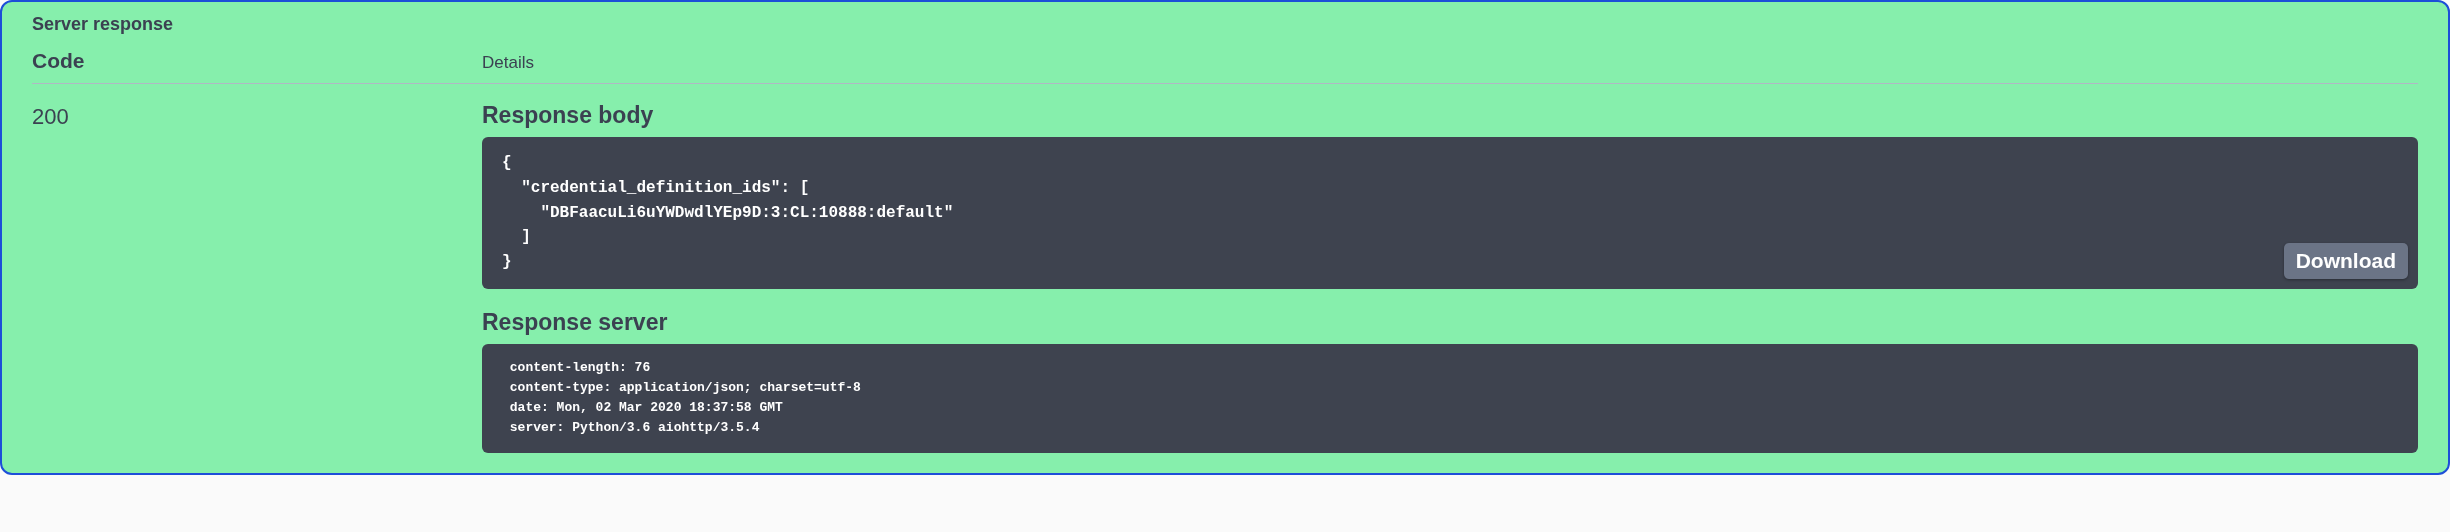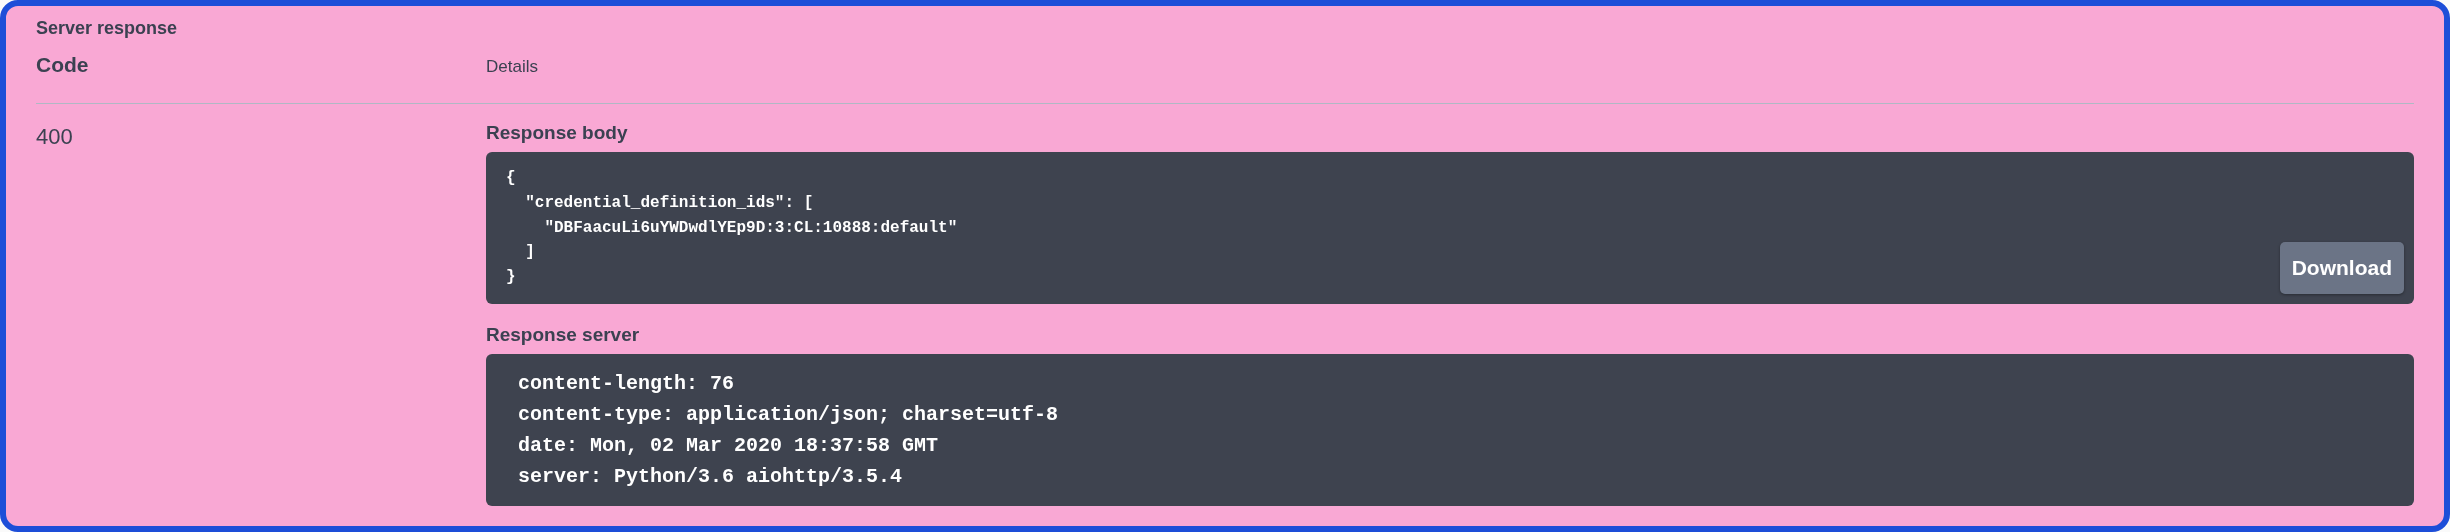--- a/index.html
+++ b/index.html
@@ -6,40 +6,40 @@
       margin: 0;
       padding: 0;
       box-sizing: border-box;
     }
     body {
       font-family: -apple-system, BlinkMacSystemFont, "Segoe UI", Helvetica, Arial, sans-serif;
       background: #fafafa;
       padding: 0;
     }
     .outer-wrap {
-      border: 6px solid #1d4ed8;
-      border-radius: 18px;
-      background: #f9a8d4;
+      border: 2px solid #1d4ed8;
+      border-radius: 12px;
+      background: #86efac;
       padding: 0;
       margin: 0;
       overflow: hidden;
     }
     .inner {
       padding: 12px 30px 20px 30px;
     }
     .section-title {
       font-size: 18px;
       font-weight: 700;
       color: #3b4151;
       margin-bottom: 14px;
     }
     .header-row {
       display: flex;
       align-items: flex-end;
-      padding-bottom: 26px;
+      padding-bottom: 10px;
       border-bottom: 1px solid #b0b8c4;
       margin-bottom: 18px;
     }
     .col-code-h {
       width: 450px;
       flex-shrink: 0;
       font-size: 21px;
       font-weight: 700;
       color: #3b4151;
     }
@@ -58,21 +58,21 @@
       flex-shrink: 0;
       font-size: 22px;
       color: #3b4151;
       font-weight: 400;
       padding-top: 2px;
     }
     .col-details {
       flex: 1;
     }
     .sub-label {
-      font-size: 19px;
+      font-size: 23px;
       font-weight: 700;
       color: #3b4151;
       margin-bottom: 8px;
     }
     .code-block-wrap {
       position: relative;
       margin-bottom: 20px;
     }
     .code-block {
       background: #3e434f;
@@ -87,54 +87,54 @@
       line-height: 1.55;
     }
     .download-btn {
       position: absolute;
       right: 10px;
       bottom: 10px;
       background: #6b7486;
       color: #ffffff;
       border: none;
       border-radius: 5px;
-      padding: 14px 12px;
+      padding: 6px 12px;
       font-size: 21px;
       font-weight: 700;
       cursor: pointer;
       box-shadow: 0 1px 3px rgba(0,0,0,0.35);
       font-family: inherit;
     }
     .headers-block {
       background: #3e434f;
       color: #ffffff;
       border-radius: 6px;
       padding: 14px 20px;
       font-family: "Courier New", Courier, monospace;
-      font-size: 20px;
+      font-size: 13px;
       font-weight: 700;
       white-space: pre;
       overflow-x: auto;
       line-height: 1.55;
     }
   </style>
 </head>
 <body>
 
 <div class="outer-wrap">
   <div class="inner">
     <div class="section-title">Server response</div>
 
     <div class="header-row">
       <div class="col-code-h">Code</div>
       <div class="col-details-h">Details</div>
     </div>
 
     <div class="content-row">
-      <div class="col-code">400</div>
+      <div class="col-code">200</div>
       <div class="col-details">
 
         <div class="sub-label">Response body</div>
         <div class="code-block-wrap">
           <pre class="code-block">{
   "credential_definition_ids": [
     "DBFaacuLi6uYWDwdlYEp9D:3:CL:10888:default"
   ]
 }</pre>
           <button class="download-btn">Download</button>

